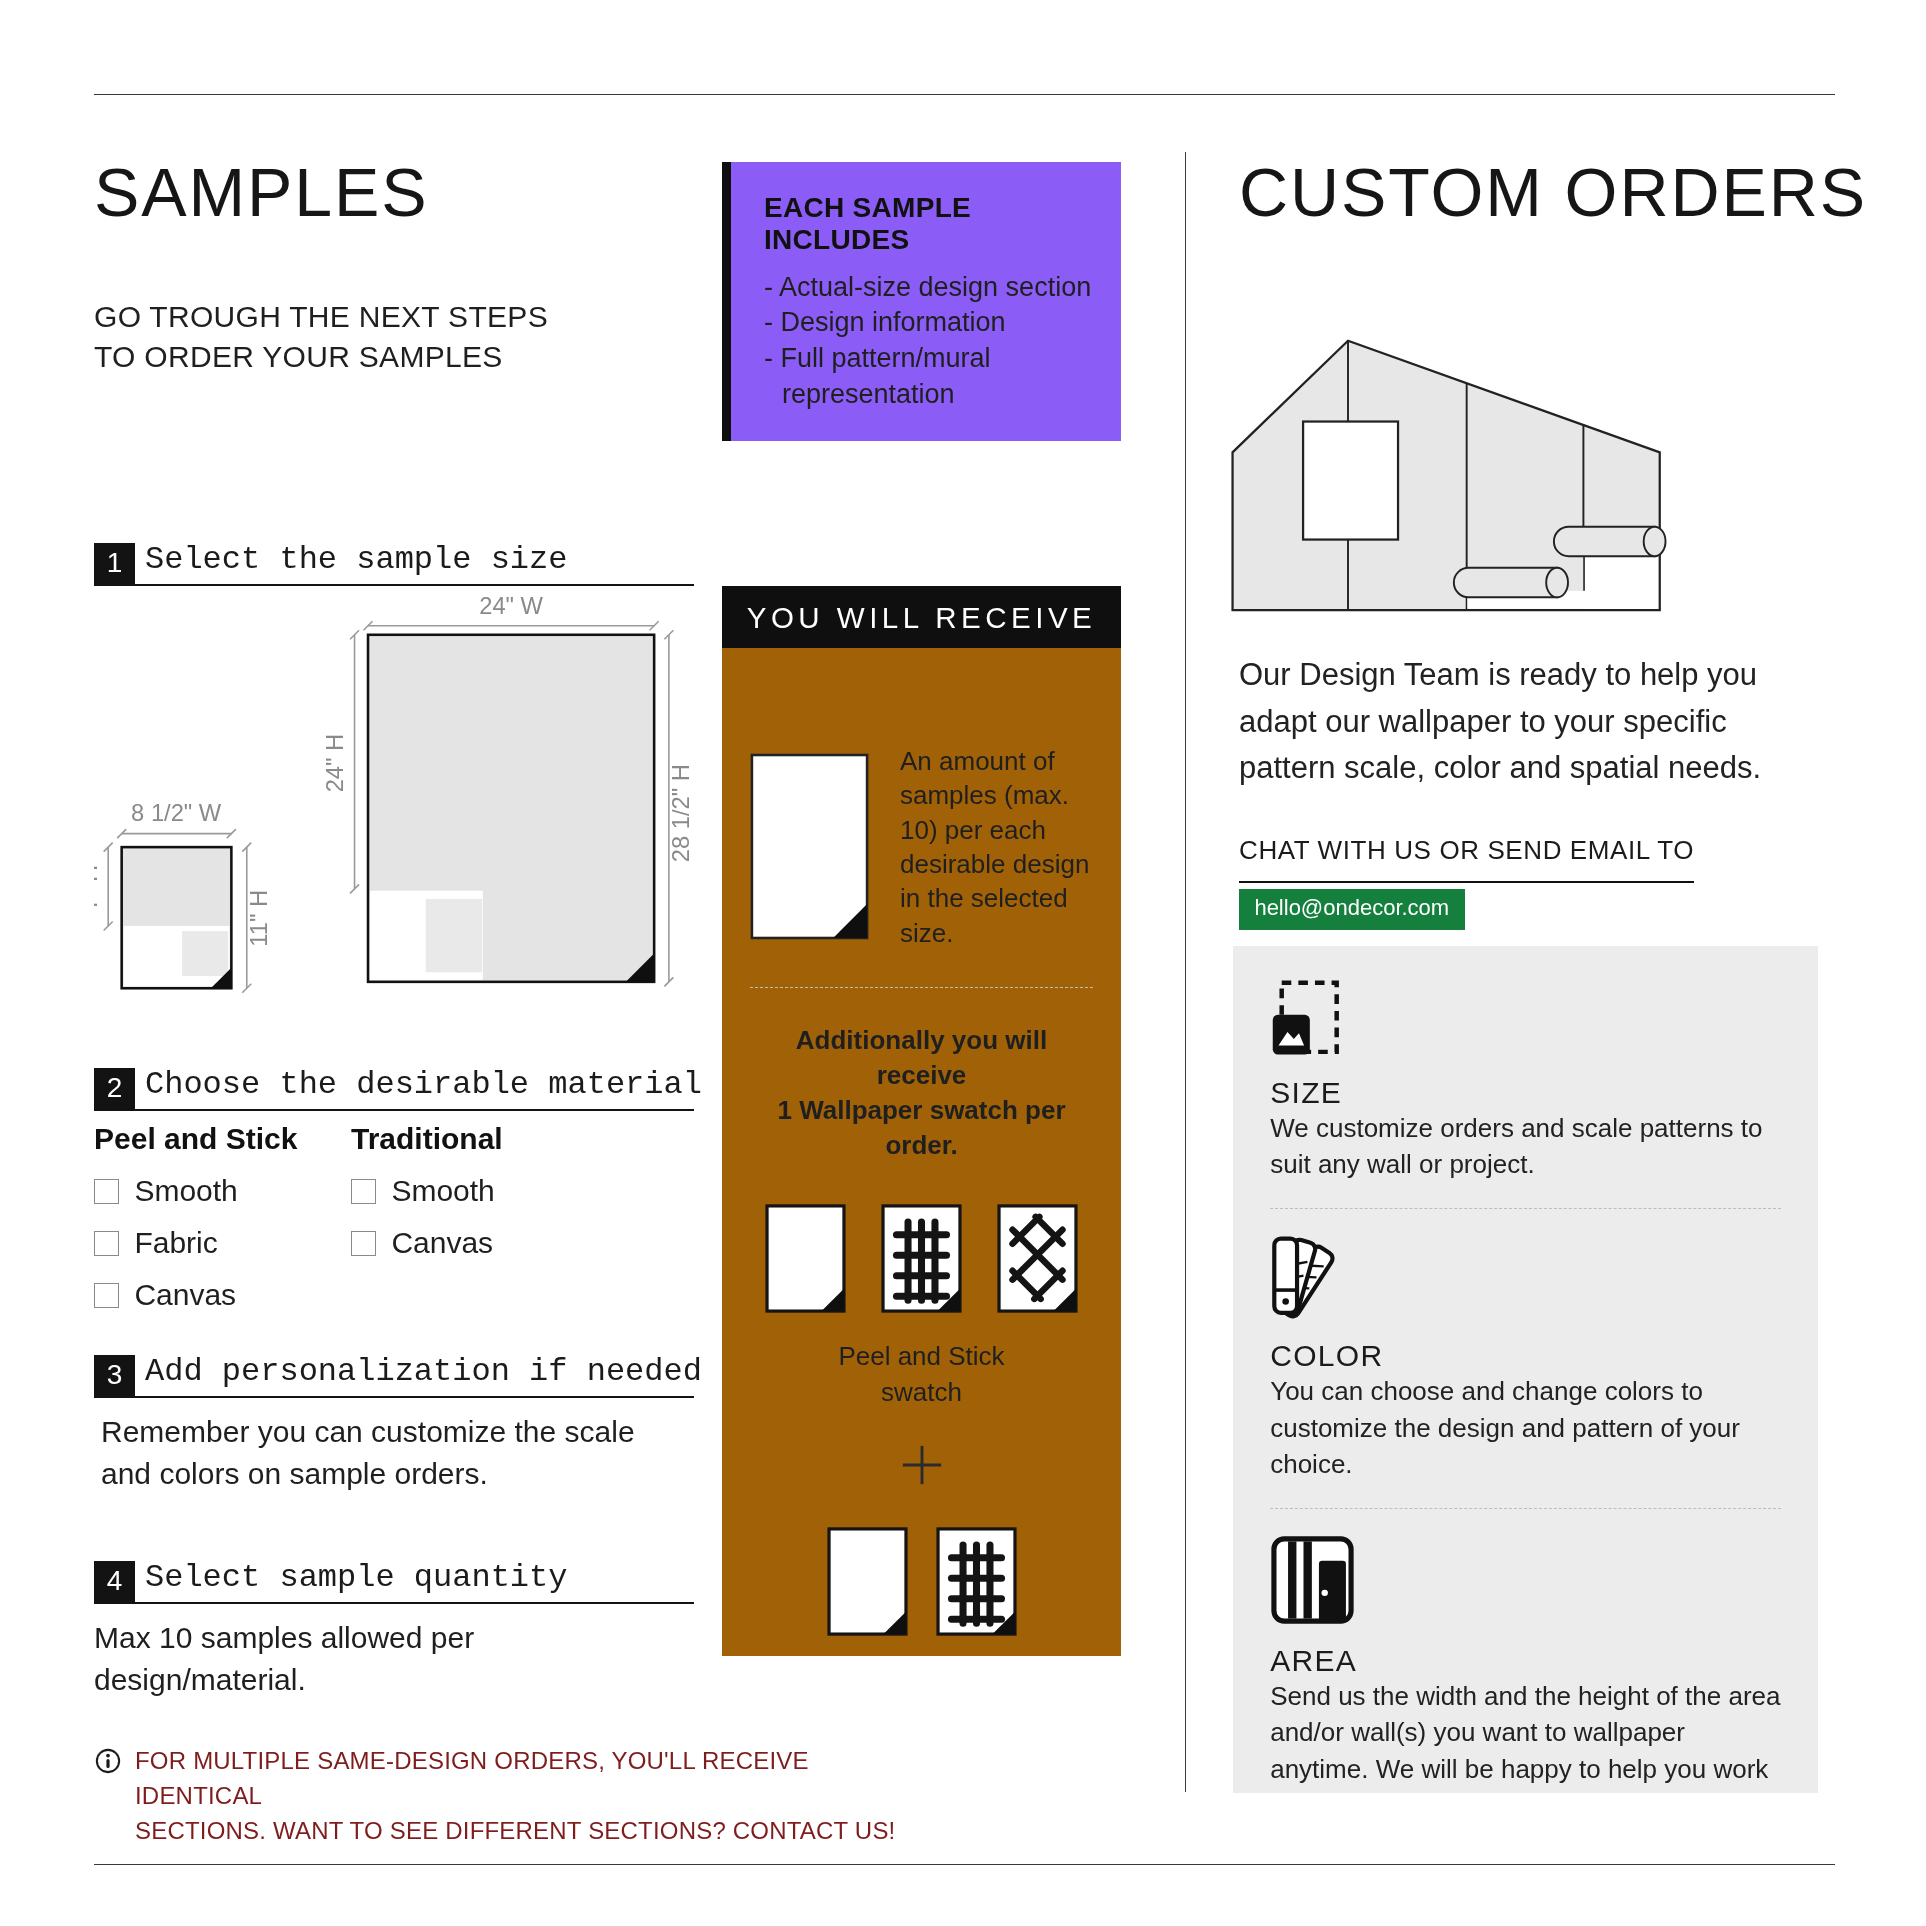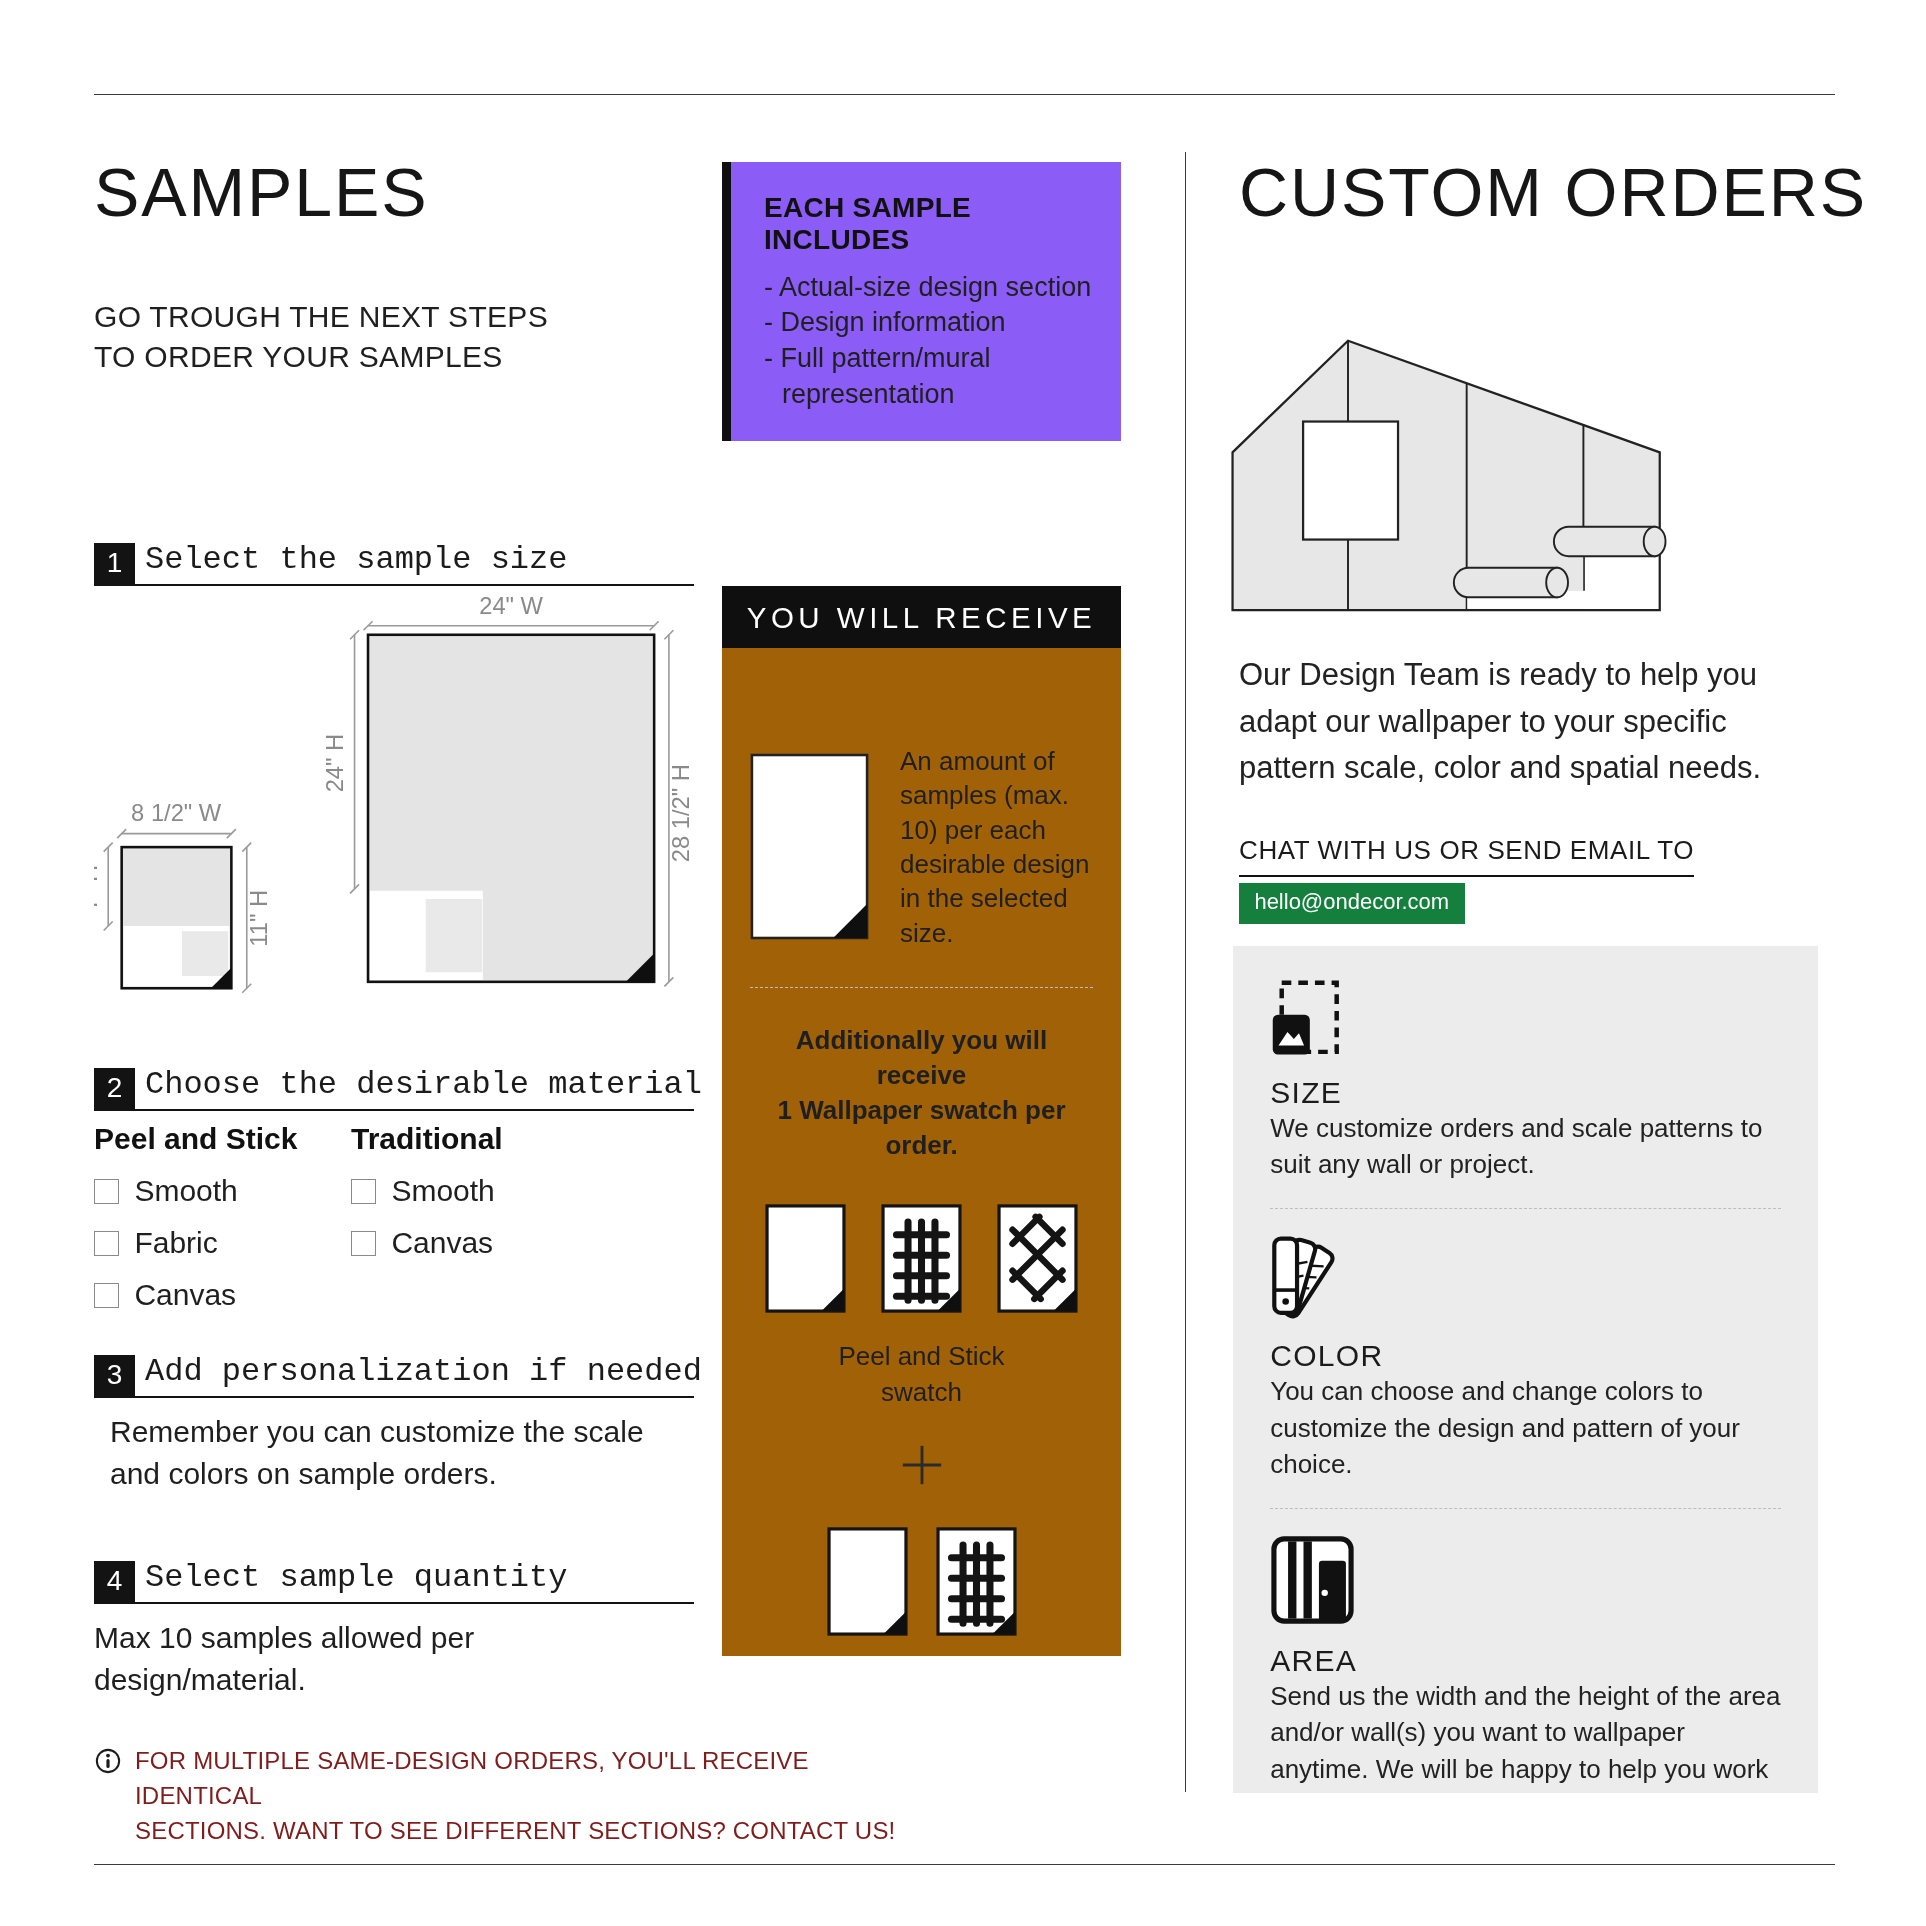--- a/index.html
+++ b/index.html
@@ -31,21 +31,21 @@
 
   .diagram{position:absolute;top:595px;left:0;}
 
   .materials{position:absolute;top:1122px;left:0;display:flex;}
   .mcol{width:257px;}
   .mhead{font-size:30px;font-weight:700;color:#111;}
   .opt{display:flex;align-items:center;margin-top:18px;font-size:30px;}
   .opt:first-of-type{margin-top:23px;}
   .cb{width:23px;height:23px;border:1.9px solid #8a8a8a;margin-right:15.4px;flex:none;background:#fff;}
 
-  .step3-text{position:absolute;top:1411px;left:16px;font-size:30px;line-height:1.4;white-space:pre-line;}
+  .step3-text{position:absolute;top:1411px;left:7px;font-size:30px;line-height:1.4;white-space:pre-line;}
   .step4-text{position:absolute;top:1617px;left:0;font-size:30px;line-height:1.4;}
 
   .footnote{position:absolute;top:1744px;left:0;width:809px;display:flex;gap:13px;}
   .footnote .ftext{font-size:24px;line-height:1.45;letter-spacing:0.2px;white-space:pre-line;color:#7f1d1d;}
 
   
   .includes{position:absolute;top:162px;left:0;width:399px;min-height:212px;box-sizing:border-box;
     background:#8b5cf6;border-left:9px solid #0f0f0f;padding:29.5px 24.4px 28px 33px;}
   .includes .ititle{font-size:28px;font-weight:700;letter-spacing:0.3px;margin-bottom:14px;color:#111;}
   .inc-item{font-size:27px;line-height:1.33;padding-left:18px;text-indent:-18px;}
@@ -61,21 +61,21 @@
   .additionally{margin-top:35px;font-size:26px;line-height:1.35;text-align:center;white-space:pre-line;font-weight:bold;}
   .swatch-row{margin-top:41px;display:flex;gap:35px;align-items:center;}
   .swatch-row2{margin-top:37px;display:flex;gap:28px;align-items:center;}
   .cap{margin-top:24.4px;font-size:26px;line-height:1.4;text-align:center;white-space:pre-line;}
   .plus-wrap{margin-top:32px;}
 
   
   .house{position:absolute;top:324px;left:-18px;}
   .c-intro{position:absolute;top:652px;left:0;width:583px;font-size:31px;line-height:1.5;color:#222;}
   .contact{position:absolute;top:835px;left:0;}
-  .chat{font-size:26px;letter-spacing:0.6px;border-bottom:2.6px solid #111;padding-bottom:9px;display:inline-block;color:#1b1b1b;}
+  .chat{font-size:26px;letter-spacing:0.6px;border-bottom:2.6px solid #111;padding-bottom:15px;display:inline-block;color:#1b1b1b;}
   .email{display:block;width:max-content;margin-top:6px;background:#15803d;color:#fff;font-size:22px;padding:6.4px 15.4px 8.3px;cursor:pointer;}
   .panel2{position:absolute;top:946px;left:-5.8px;width:585px;height:847px;background:#ececec;box-sizing:border-box;
     padding:33px 37px;overflow:hidden;}
   .card-title{margin-top:16.7px;font-size:30px;letter-spacing:1.3px;color:#1b1b1b;}
   .card-text{font-size:26px;line-height:1.4;color:#222;}
   .dash2{border-top:1.9px dashed #bdbdbd;margin:26px 0;}
 
   svg text{font-family:"Liberation Sans", sans-serif;}
 </style>
 </head>

